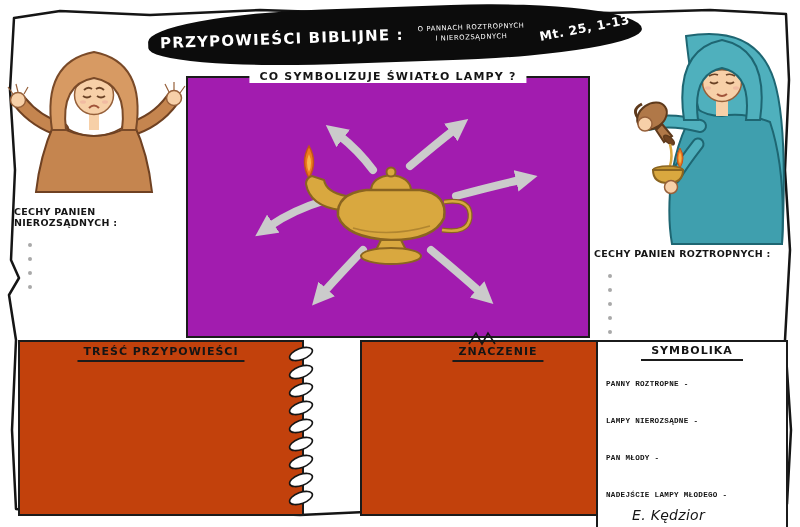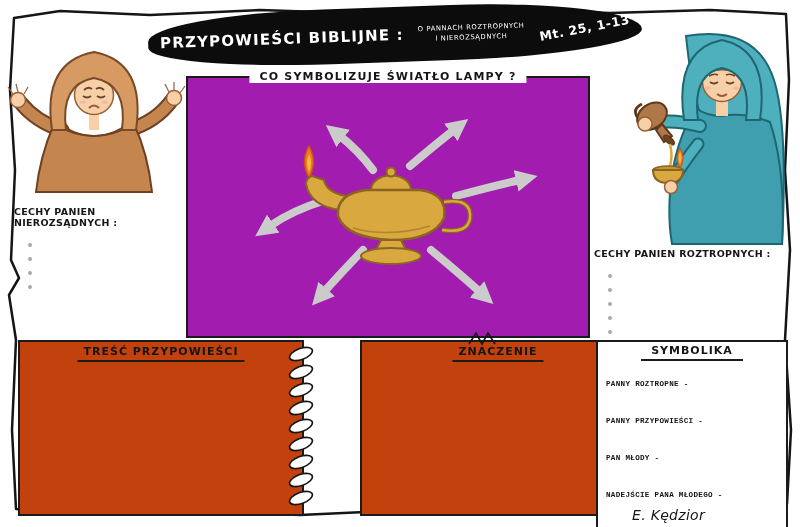--- a/index.html
+++ b/index.html
@@ -225,22 +225,22 @@
   </svg>
 
   <svg class="zigzag" width="34" height="16" viewBox="0 0 34 16">
     <path d="M1 13 L8 2 L14 13 L20 2 L27 13" fill="none" stroke="#151515" stroke-width="1.6"></path>
   </svg>
 
   <div class="sym-box">
     <span class="sym-title">SYMBOLIKA</span>
     <div class="sym-items">
       <div class="sym-item">PANNY ROZTROPNE -</div>
-      <div class="sym-item">PANNY PRZYPOWIEŚCI -</div>
+      <div class="sym-item">LAMPY NIEROZSĄDNE -</div>
       <div class="sym-item">PAN MŁODY -</div>
-      <div class="sym-item">NADEJŚCIE PANA MŁODEGO -</div>
+      <div class="sym-item">NADEJŚCIE LAMPY MŁODEGO -</div>
       <div class="sym-item">PANIEN -</div>
     </div>
   </div>
 
   <span class="signature">E. Kędzior</span>
 
 </div>
 
 </body></html>

